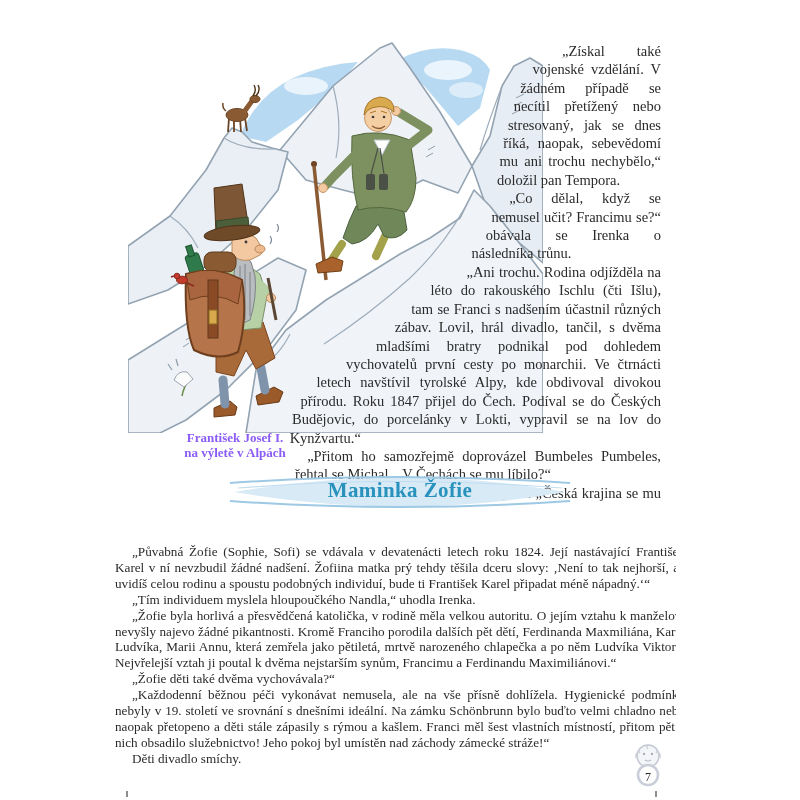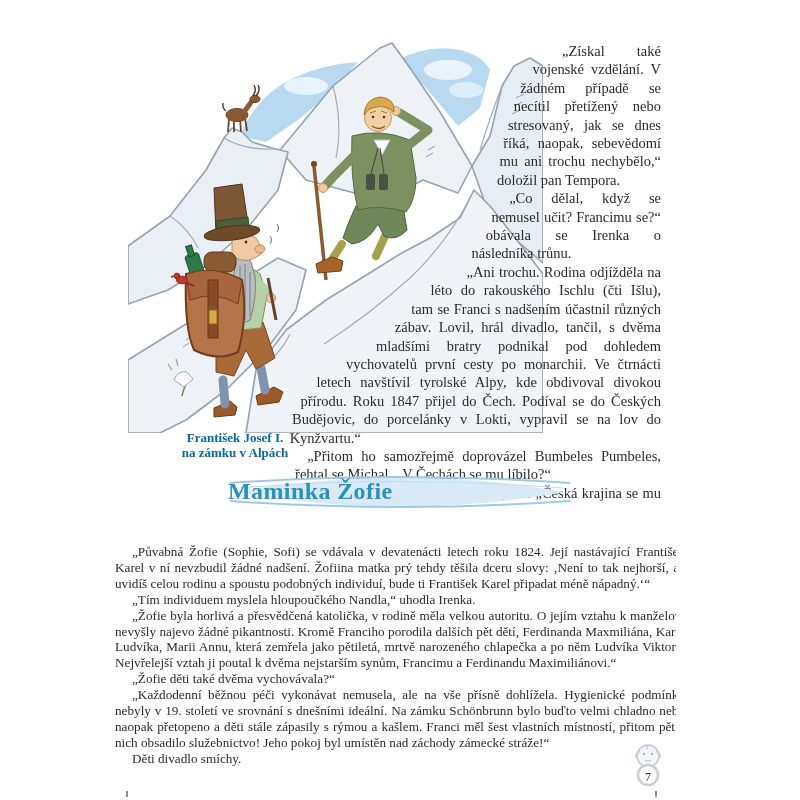--- a/index.html
+++ b/index.html
@@ -14,27 +14,27 @@
   }
   .upper-text p{margin:0;text-indent:15px;}
   .wrap-spacer{
     float:left;width:432px;height:448px;
     shape-outside:polygon(0 0,428px 0,404px 28px,391px 65px,382px 100px,377px 135px,372px 168px,366px 186px,348px 206px,322px 228px,300px 248px,283px 266px,268px 284px,250px 298px,228px 310px,206px 322px,190px 336px,179px 352px,172px 370px,169px 392px,172px 416px,177px 448px,0 448px);
     shape-margin:4px;
   }
   .illustration{position:absolute;left:128px;top:28px;width:415px;height:405px;}
   .caption{
     position:absolute;left:140px;top:430px;width:190px;text-align:center;
-    color:#0369a1;font-weight:bold;font-size:13px;line-height:15px;
+    color:#8b5cf6;font-weight:bold;font-size:13px;line-height:15px;
   }
   .heading-band{position:absolute;left:228px;top:471px;width:344px;height:42px;}
   .heading-band svg{position:absolute;left:0;top:0;}
   .heading-text{
-    position:absolute;left:0;top:7px;width:100%;
-    color:#2892bd;font-weight:bold;font-size:24px;letter-spacing:0.4px;
+    position:absolute;left:0;top:7px;width:100%;text-align:center;
+    color:#2892bd;font-weight:bold;font-size:21px;letter-spacing:0.4px;
   }
   .lower-text{
     position:absolute;left:115px;top:512px;width:570px;
     font-size:13.2px;line-height:15.9px;text-align:justify;margin-top:32px;
   }
   .lower-text p{margin:0;text-indent:17px;}
   .page-marker{position:absolute;left:632px;top:744px;width:32px;height:46px;}
   .page-number{
     position:absolute;left:0;top:26px;width:32px;text-align:center;
     font-size:12px;color:#2a2a2a;
@@ -158,21 +158,21 @@
     <p>„Získal také vojenské vzdělání. V žádném případě se necítil přetížený nebo stresovaný, jak se dnes říká, naopak, sebevědomí mu ani trochu nechybělo,“ doložil pan Tempora.</p>
     <p>„Co dělal, když se nemusel učit? Francimu se?“ obávala se Irenka o následníka trůnu.</p>
     <p>„Ani trochu. Rodina odjížděla na léto do rakouského Ischlu (čti Išlu), tam se Franci s nadšením účastnil různých zábav. Lovil, hrál divadlo, tančil, s dvěma mladšími bratry podnikal pod dohledem vychovatelů první cesty po monarchii. Ve čtrnácti letech navštívil tyrolské Alpy, kde obdivoval divokou přírodu. Roku 1847 přijel do Čech. Podíval se do Českých Budějovic, do porcelánky v Lokti, vypravil se na lov do Kynžvartu.“</p>
     <p>„Přitom ho samozřejmě doprovázel Bumbeles Pumbeles, řehtal se Michal. „V Čechách se mu líbilo?“</p>
     <p>„Bombelles,“ mračil se pan Tempora. „Česká krajina se mu zdála trochu jednotvárná, ale okouzlila ho přestavba Hluboké nedaleko Budějovic.“</p>
 
   </div>
 
   <div class="caption">
     <div>František Josef I.</div>
-    <div>na zámku v Alpách</div>
+    <div>na výletě v Alpách</div>
   </div>
 
   <div class="heading-band">
     <svg width="344" height="42" viewBox="0 0 344 42">
       <path d="M6,21 Q172,-8 338,21 Q172,50 6,21 Z" fill="#d7eaf6"></path>
       <path d="M2,12 Q172,0 342,12" stroke="#9ec9e4" stroke-width="2" fill="none"></path>
       <path d="M2,30 Q172,42 342,30" stroke="#9ec9e4" stroke-width="2" fill="none"></path>
       <path d="M10,17 Q172,4 334,17" stroke="#c2ddf0" stroke-width="1.2" fill="none"></path>
     </svg>
     <div class="heading-text">Maminka Žofie</div>

